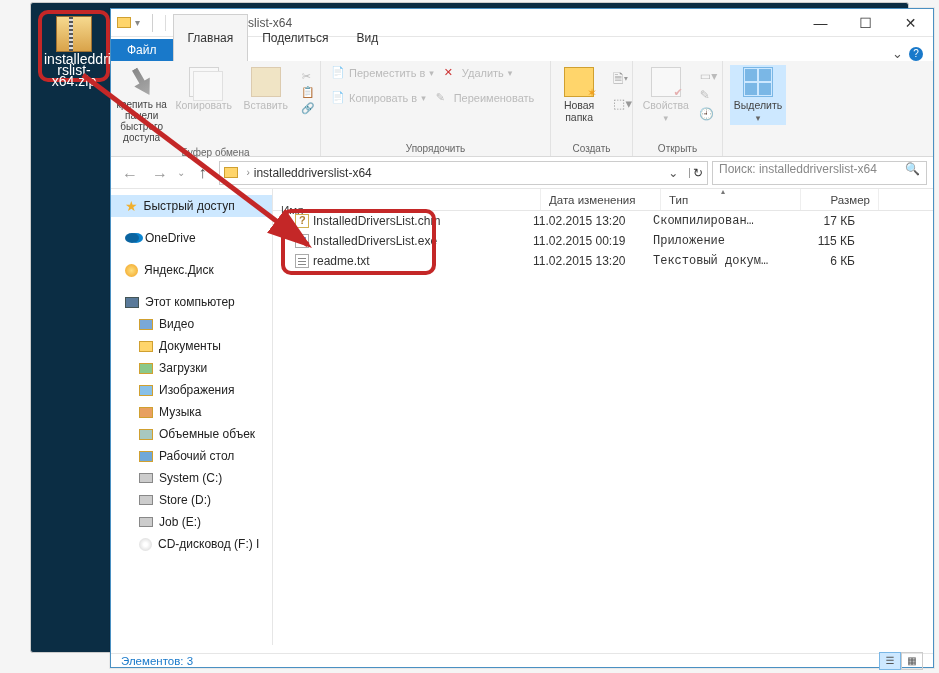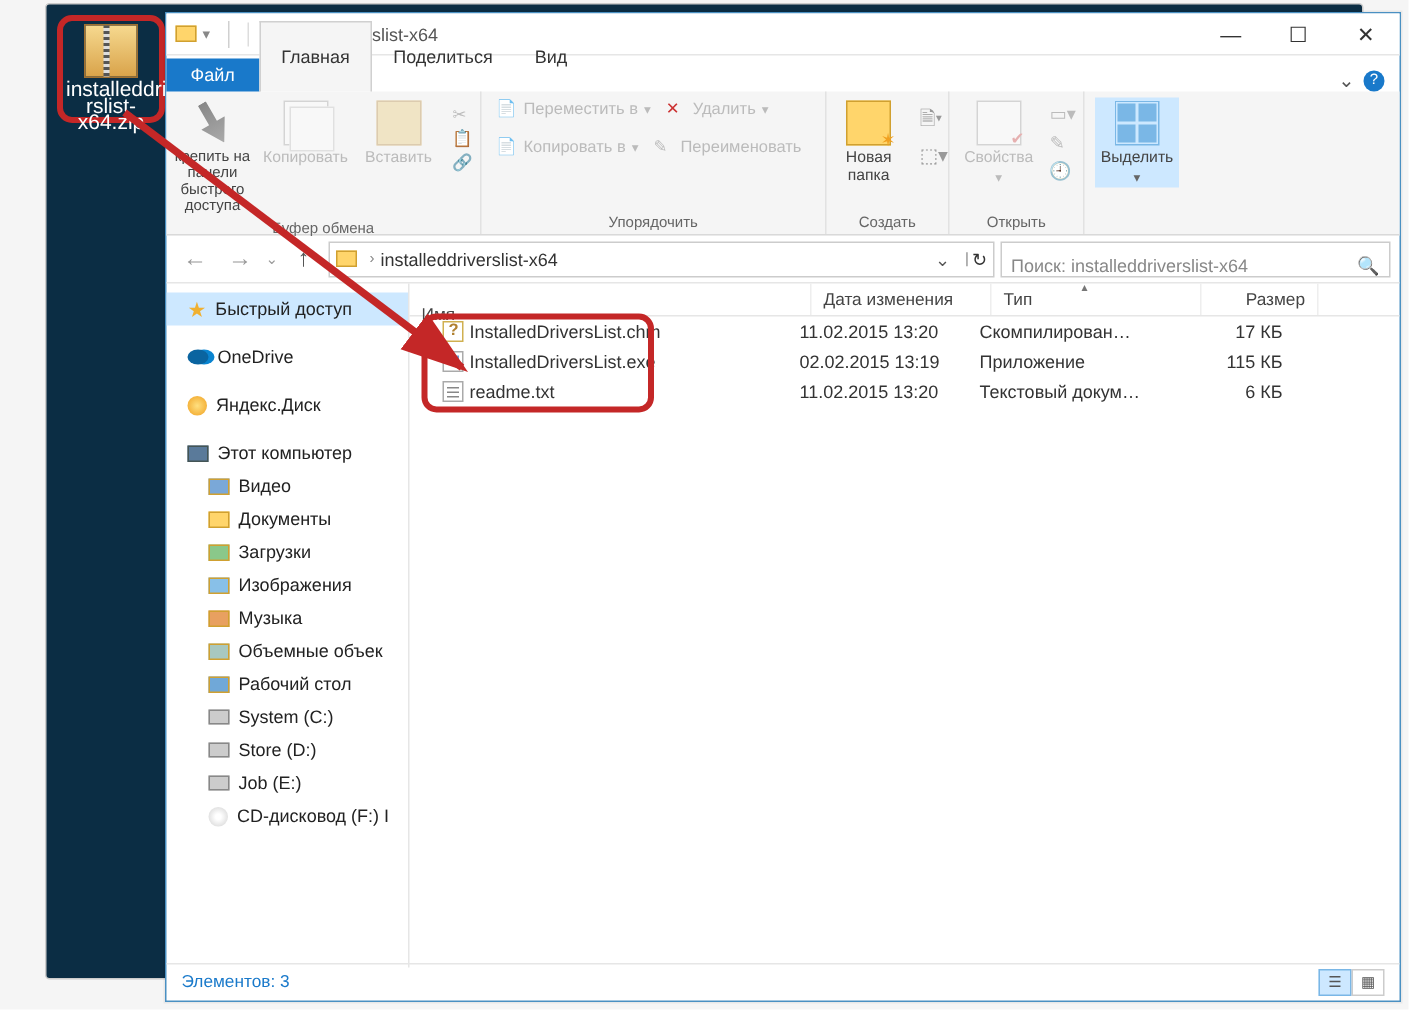--- a/index.html
+++ b/index.html
@@ -39,44 +39,44 @@
 .rbtn-small.disabled { color: #bbb; }
 .rbtn-small .ico-s { width: 14px; height: 14px; }
 .stack { display: flex; flex-direction: column; gap: 1px; }
 
 .addr-bar { height: 32px; display: flex; align-items: center; gap: 4px; padding: 2px 6px; border-bottom: 1px solid #e6e6e6; }
 .navbtn { width: 26px; height: 26px; border-radius: 50%; display:flex; align-items:center; justify-content:center; color:#999; }
 .breadcrumb { flex: 1; height: 24px; border: 1px solid #ccc; display: flex; align-items: center; padding: 0 4px; font-size: 12px; color: #333; }
 .breadcrumb .folder-mini { width: 14px; height: 11px; background: #ffd56b; border: 1px solid #d0a030; margin-right: 4px; }
 .breadcrumb .caret { color: #888; margin: 0 4px; font-size: 10px; }
 .breadcrumb .refresh { margin-left: auto; color: #555; }
-.searchbox { width: 260px; height: 24px; border: 1px solid #ccc; font-size: 12px; color: #888; padding: 0 6px; display: flex; align-items: flex-end; }
+.searchbox { width: 215px; height: 24px; border: 1px solid #ccc; font-size: 12px; color: #888; padding: 0 6px; display: flex; align-items: flex-start; }
 
 .body { position: absolute; top: 180px; left: 0; right: 0; bottom: 22px; display: flex; }
 .navpane { width: 162px; border-right: 1px solid #e6e6e6; overflow: hidden; padding-top: 6px; }
 .nav-item { height: 22px; display: flex; align-items: center; font-size: 12px; color: #222; padding-left: 14px; gap: 6px; white-space: nowrap; }
 .nav-item.selected { background: #cde8ff; }
 .nav-item.sub { padding-left: 28px; }
 .nav-group-gap { height: 10px; }
 .nav-ico { width: 15px; height: 14px; flex-shrink: 0; }
 
 .filelist { flex: 1; position: relative; }
 .columns { height: 22px; border-bottom: 1px solid #e6e6e6; display: flex; align-items: center; font-size: 11.5px; color: #444; }
 .col { padding: 0 8px; border-right: 1px solid #eee; height: 100%; display: flex; align-items: center; }
 .col.name { width: 268px; } .col.date { width: 120px; } .col.type { width: 140px; } .col.size { width: 78px; justify-content:flex-end;}
 .sort-indicator { width: 100%; text-align: center; font-size: 8px; color: #777; position: relative; top: -1px; }
 
 .filerow { height: 20px; display: flex; align-items: center; font-size: 12px; color: #333; }
 .filerow .fname { width: 252px; padding-left: 22px; display: flex; align-items: center; gap: 4px; }
-.filerow .fdate { width: 120px; padding-left:8px;} .filerow .ftype { width: 140px; padding-left:8px; overflow:hidden; white-space:nowrap; } .filerow .fsize { width: 78px; text-align: right; padding-right:8px;}
+.filerow .fdate { width: 120px; padding-left:8px;} .filerow .ftype { width: 140px; padding-left:8px; overflow:hidden; white-space:nowrap;font-family:Liberation Mono, monospace; } .filerow .fsize { width: 78px; text-align: right; padding-right:8px;}
 .file-ico { width: 14px; height: 14px; }
 
 .highlight-box { position: absolute; left: 8px; top: 20px; width: 155px; height: 66px; border: 4px solid #c42727; border-radius: 10px; pointer-events: none; }
 
-.statusbar { position: absolute; bottom: 0; left: 0; right: 0; height: 25px; border-top: 1px solid #e6e6e6; display: flex; align-items: center; font-size: 11.5px; color: #1979ca; padding: 0 10px; }
+.statusbar { position: absolute; bottom: 0; left: 0; right: 0; height: 14px; border-top: 1px solid #e6e6e6; display: flex; align-items: center; font-size: 11.5px; color: #1979ca; padding: 0 10px; }
 .statusbar .viewbtns { margin-left:auto; display:flex; gap:0; }
 .statusbar .vb { width:22px; height:18px; border:1px solid #ccc; display:flex; align-items:center; justify-content:center; font-size:10px; color:#555;}
 .statusbar .vb.active { background:#cde8ff; border-color:#7ab7e6;}
 
 .arrow-svg { position: absolute; left: 78px; top: 55px; pointer-events: none; z-index: 50; }
 
 .ico-pin { background: linear-gradient(#888,#aaa); clip-path: polygon(40% 0,60% 0,60% 50%,80% 50%,50% 100%,20% 50%,40% 50%); transform: rotate(-30deg); }
 .ico-copy { background: #fff; border:1px solid #999; position:relative; }
 .ico-copy:after{content:"";position:absolute;left:3px;top:3px;width:100%;height:100%;border:1px solid #bbb;background:#fff;}
 .ico-paste { background: #e8c56f; border:1px solid #b08030; }
@@ -363,21 +363,21 @@
             </div>
             <div class="fdate">11.02.2015 13:20</div>
             <div class="ftype">Скомпилирован…</div>
             <div class="fsize">17 КБ</div>
           </div>
           <div class="filerow">
             <div class="fname">
               <span class="file-ico exe-ico" style="position:relative;"></span>
               <span>InstalledDriversList.exe</span>
             </div>
-            <div class="fdate">02.02.2015 13:19</div>
+            <div class="fdate">11.02.2015 00:19</div>
             <div class="ftype">Приложение</div>
             <div class="fsize">115 КБ</div>
           </div>
           <div class="filerow">
             <div class="fname">
               <span class="file-ico txt-ico" style="position:relative;"></span>
               <span>readme.txt</span>
             </div>
             <div class="fdate">11.02.2015 13:20</div>
             <div class="ftype">Текстовый докум…</div>

